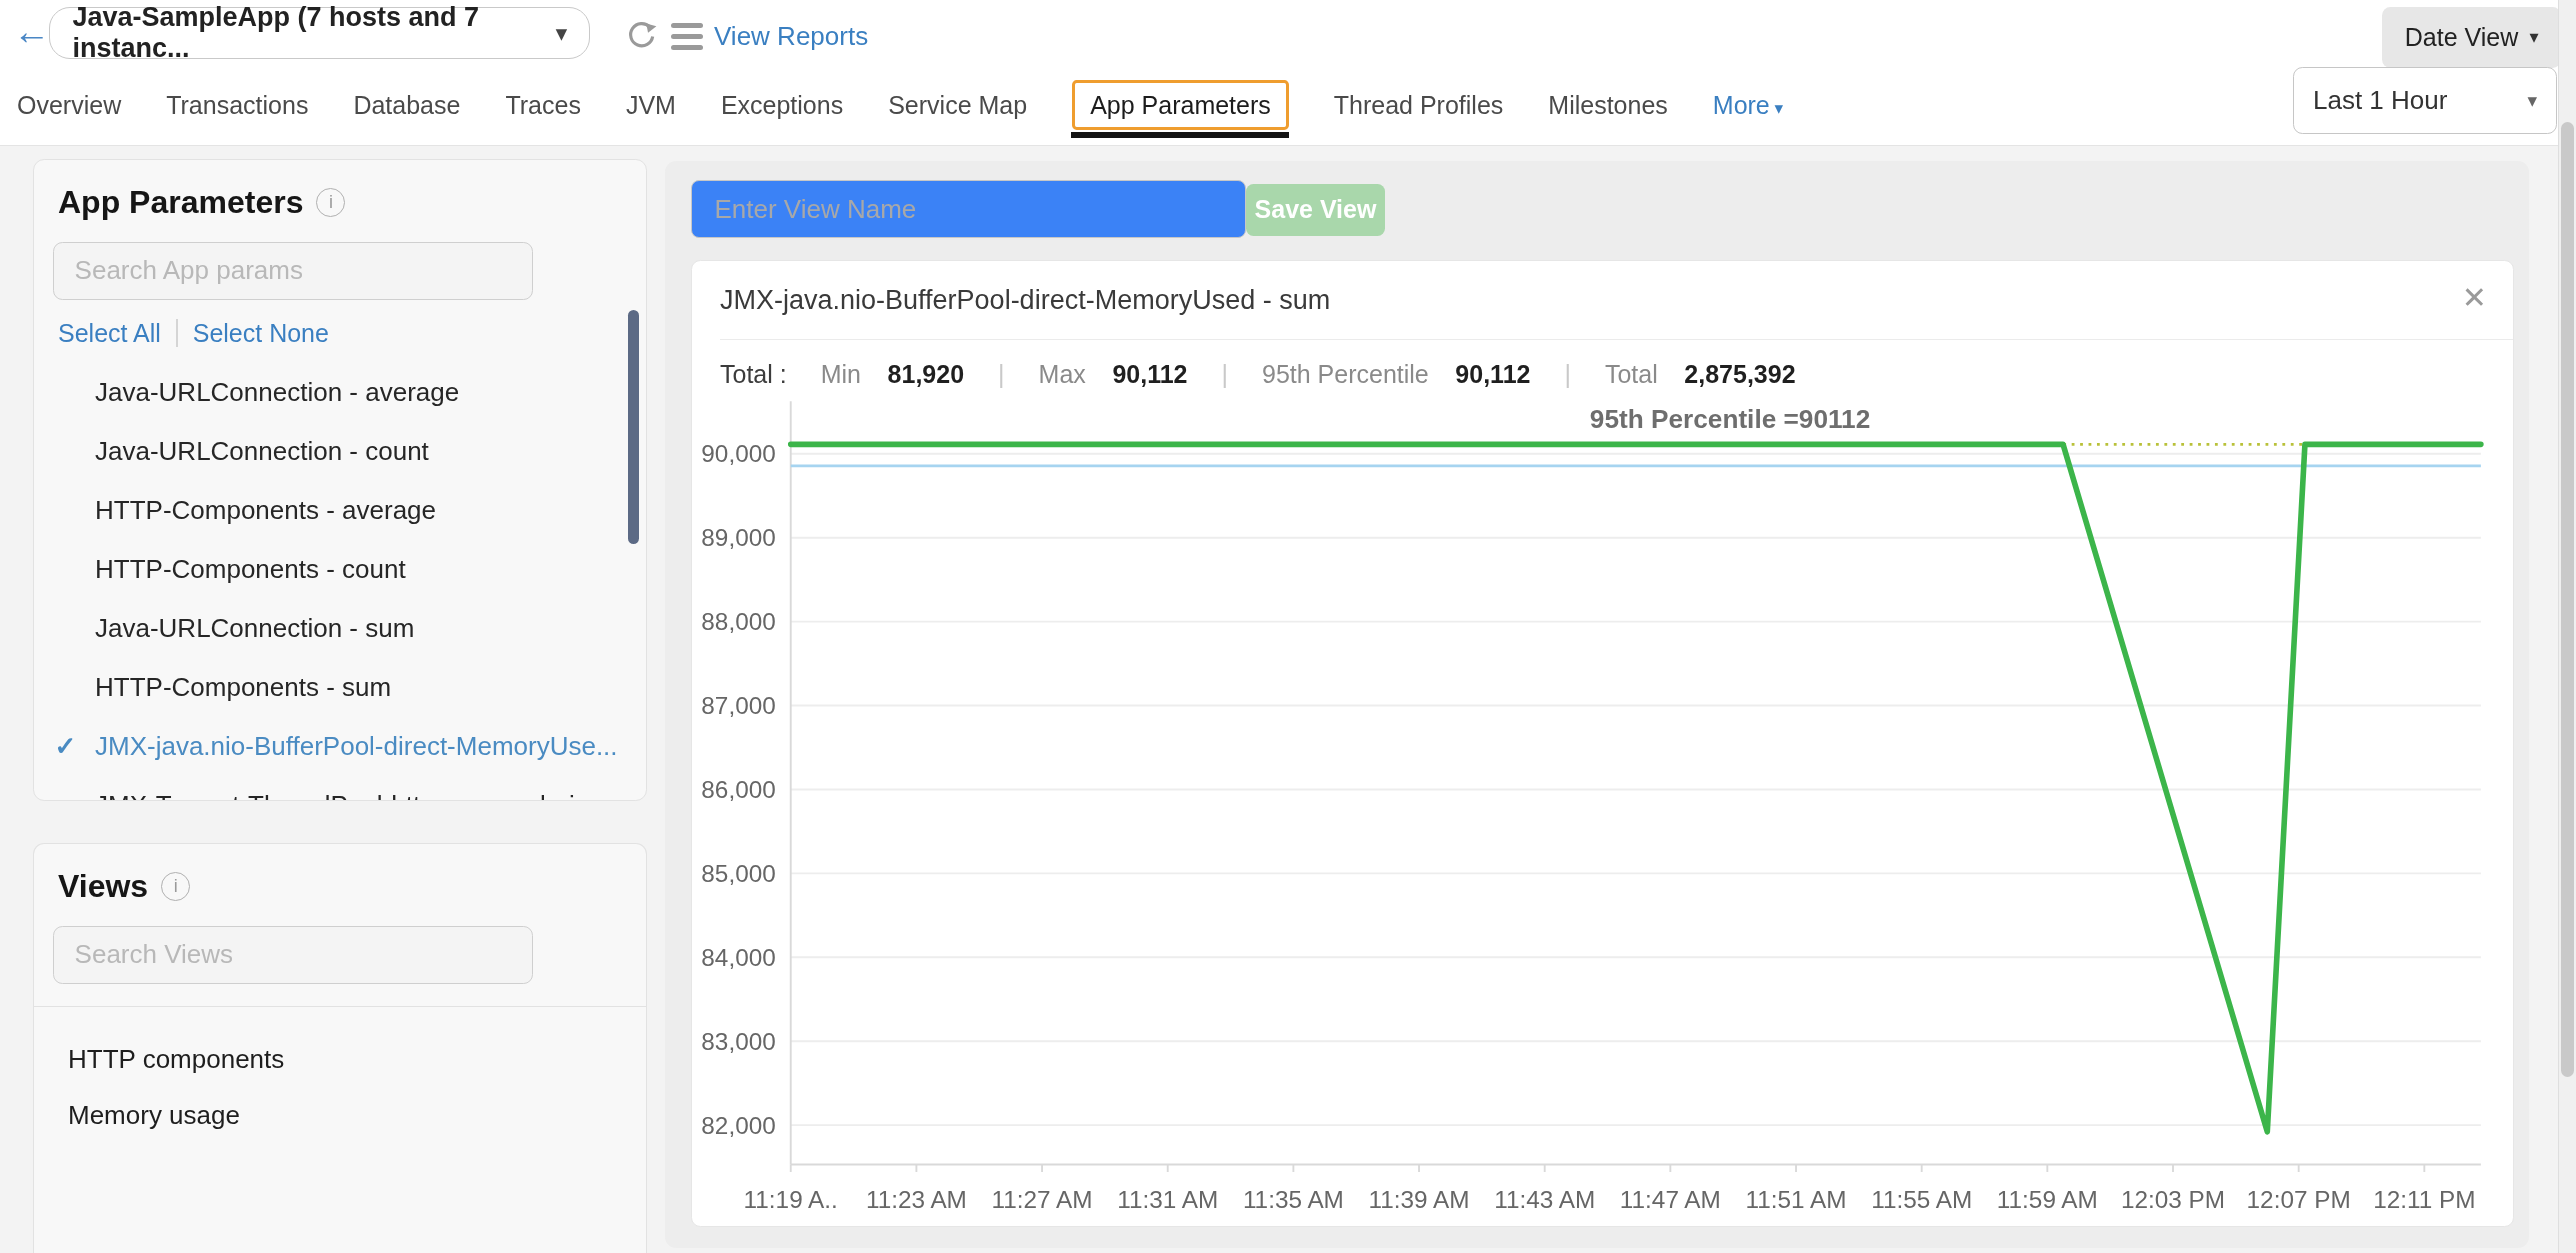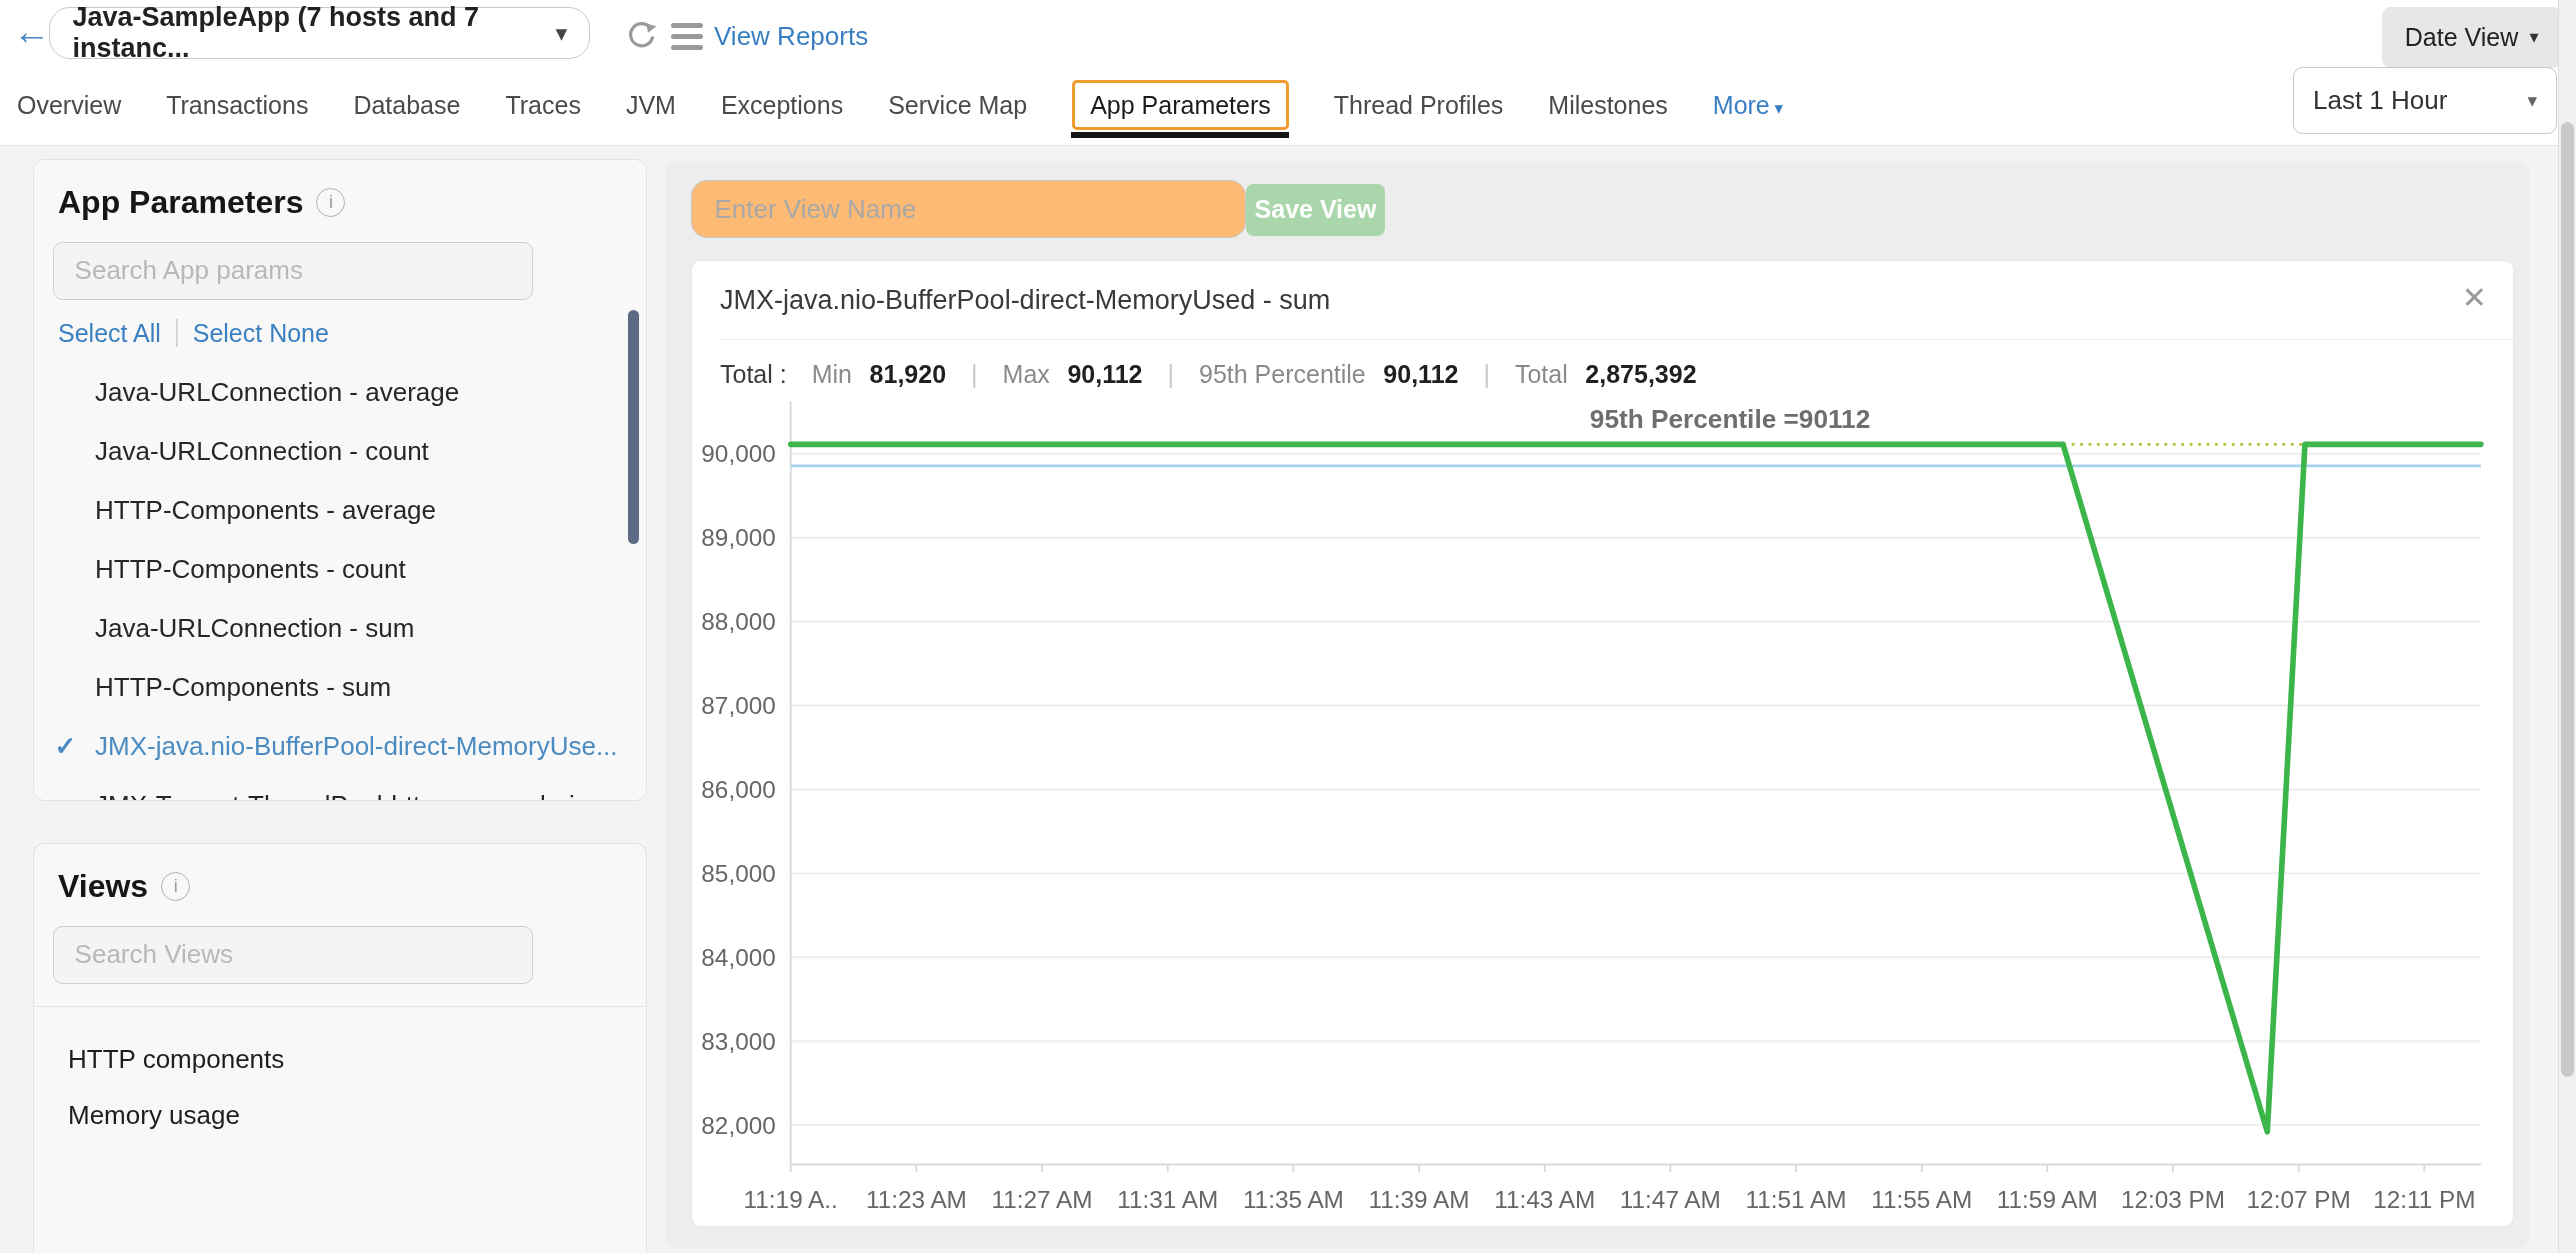--- a/index.html
+++ b/index.html
@@ -57,33 +57,33 @@
   .param-item .check{position:absolute;left:20.6px;color:#4a8bc2;font-weight:bold;}
   .side-scroll-thumb{position:absolute;right:7.5px;top:150px;width:10.3px;height:234px;
                      background:#5c6a85;border-radius:5.6px;}
   .views-divider{margin-top:22.5px;height:0;border-top:1.9px solid #e2e2e2;}
   .views-list{margin-top:24px;}
   .view-item{height:56px;line-height:56px;padding-left:34px;font-size:26px;color:#1e1e1e;cursor:pointer;}
 
   
   .main-wrap{position:absolute;left:665px;top:161px;width:1864px;height:1087px;background:#ededed;
              border-radius:11.2px;}
-  .viewname-input{position:absolute;left:26px;top:19px;width:555px;height:58px;background:#fdba74;
-                  border:1.9px solid #c7c7c7;border-radius:16px;padding:0 22.5px;box-sizing:border-box;
+  .viewname-input{position:absolute;left:26px;top:19px;width:555px;height:58px;background:#3b82f6;
+                  border:1.9px solid #c7c7c7;border-radius:8px;padding:0 22.5px;box-sizing:border-box;
                   font-size:26px;color:#333;font-family:"Liberation Sans",sans-serif;outline:none;}
   .viewname-input::placeholder{color:#a8a8a8;}
   .save-view-btn{position:absolute;left:581px;top:22.5px;width:139px;height:52px;background:#a9d7ab;
                  border:none;border-radius:7.5px;color:#fff;font-size:25px;font-weight:bold;
                  font-family:"Liberation Sans",sans-serif;cursor:pointer;}
   .chart-card{position:absolute;left:26px;top:99px;width:1823px;height:967px;background:#fff;
               border:0.9px solid #e6e6e6;border-radius:9.4px;box-sizing:border-box;}
   .chart-title{padding:24px 66px 0 28px;font-size:27px;color:#3a3a3a;white-space:nowrap;}
   .chart-close{position:absolute;right:26px;top:19px;font-size:30px;color:#9a9a9a;cursor:pointer;}
   .title-divider{margin:22.5px 0 0 28px;height:0;border-top:1.9px solid #ebebeb;}
-  .stats-row{margin:20.6px 0 0 28px;display:flex;align-items:center;font-size:25px;gap:12px;}
+  .stats-row{margin:20.6px 0 0 28px;display:flex;align-items:center;font-size:25px;gap:21px;}
   .stats-row .prefix{color:#3c3c3c;margin-right:13px;}
   .stats-row .lbl{color:#8a8a8a;}
   .stats-row .val{color:#1f1f1f;font-weight:bold;margin-left:5.6px;}
   .stats-row .sep{color:#c9c9c9;padding:0 13px;}
   .chart-svg{position:absolute;left:0;top:131px;}
 
   
   .page-scrollbar{position:absolute;right:0;top:0;width:17px;height:1253px;background:#f0f0f0;
                   border-left:0.9px solid #dedede;z-index:9;}
   .page-scroll-thumb{position:absolute;left:1.9px;right:1.9px;top:122px;height:955px;

